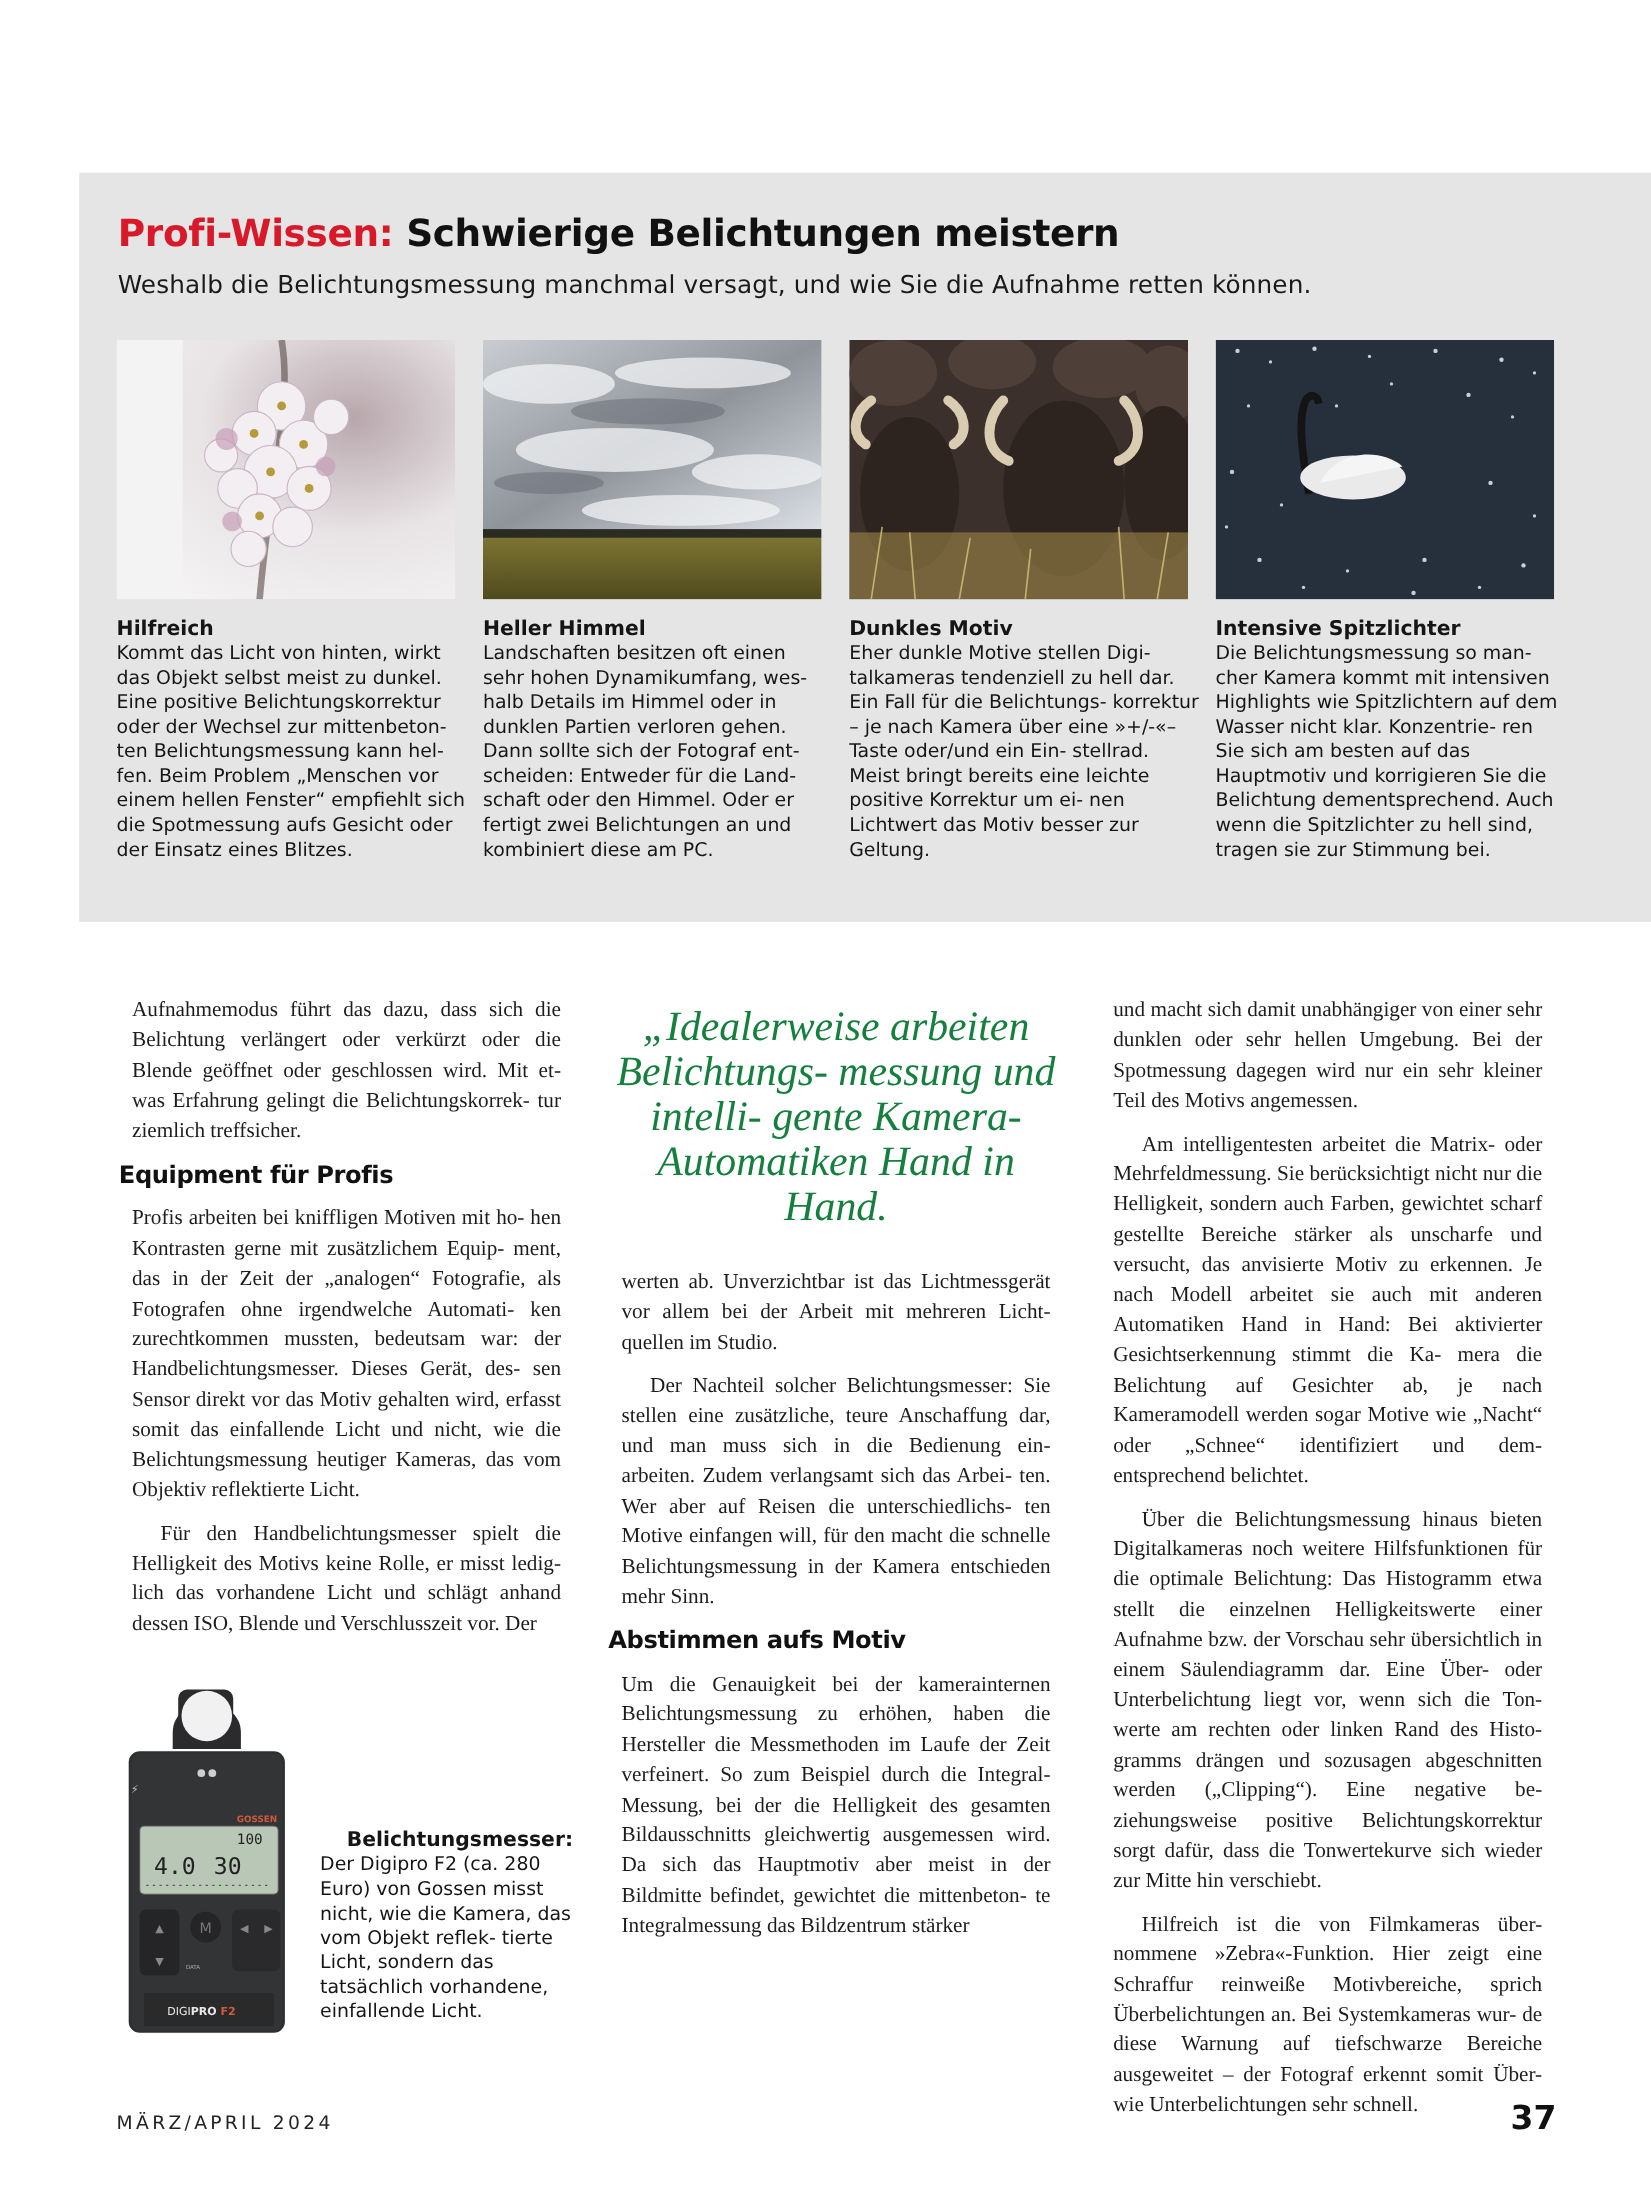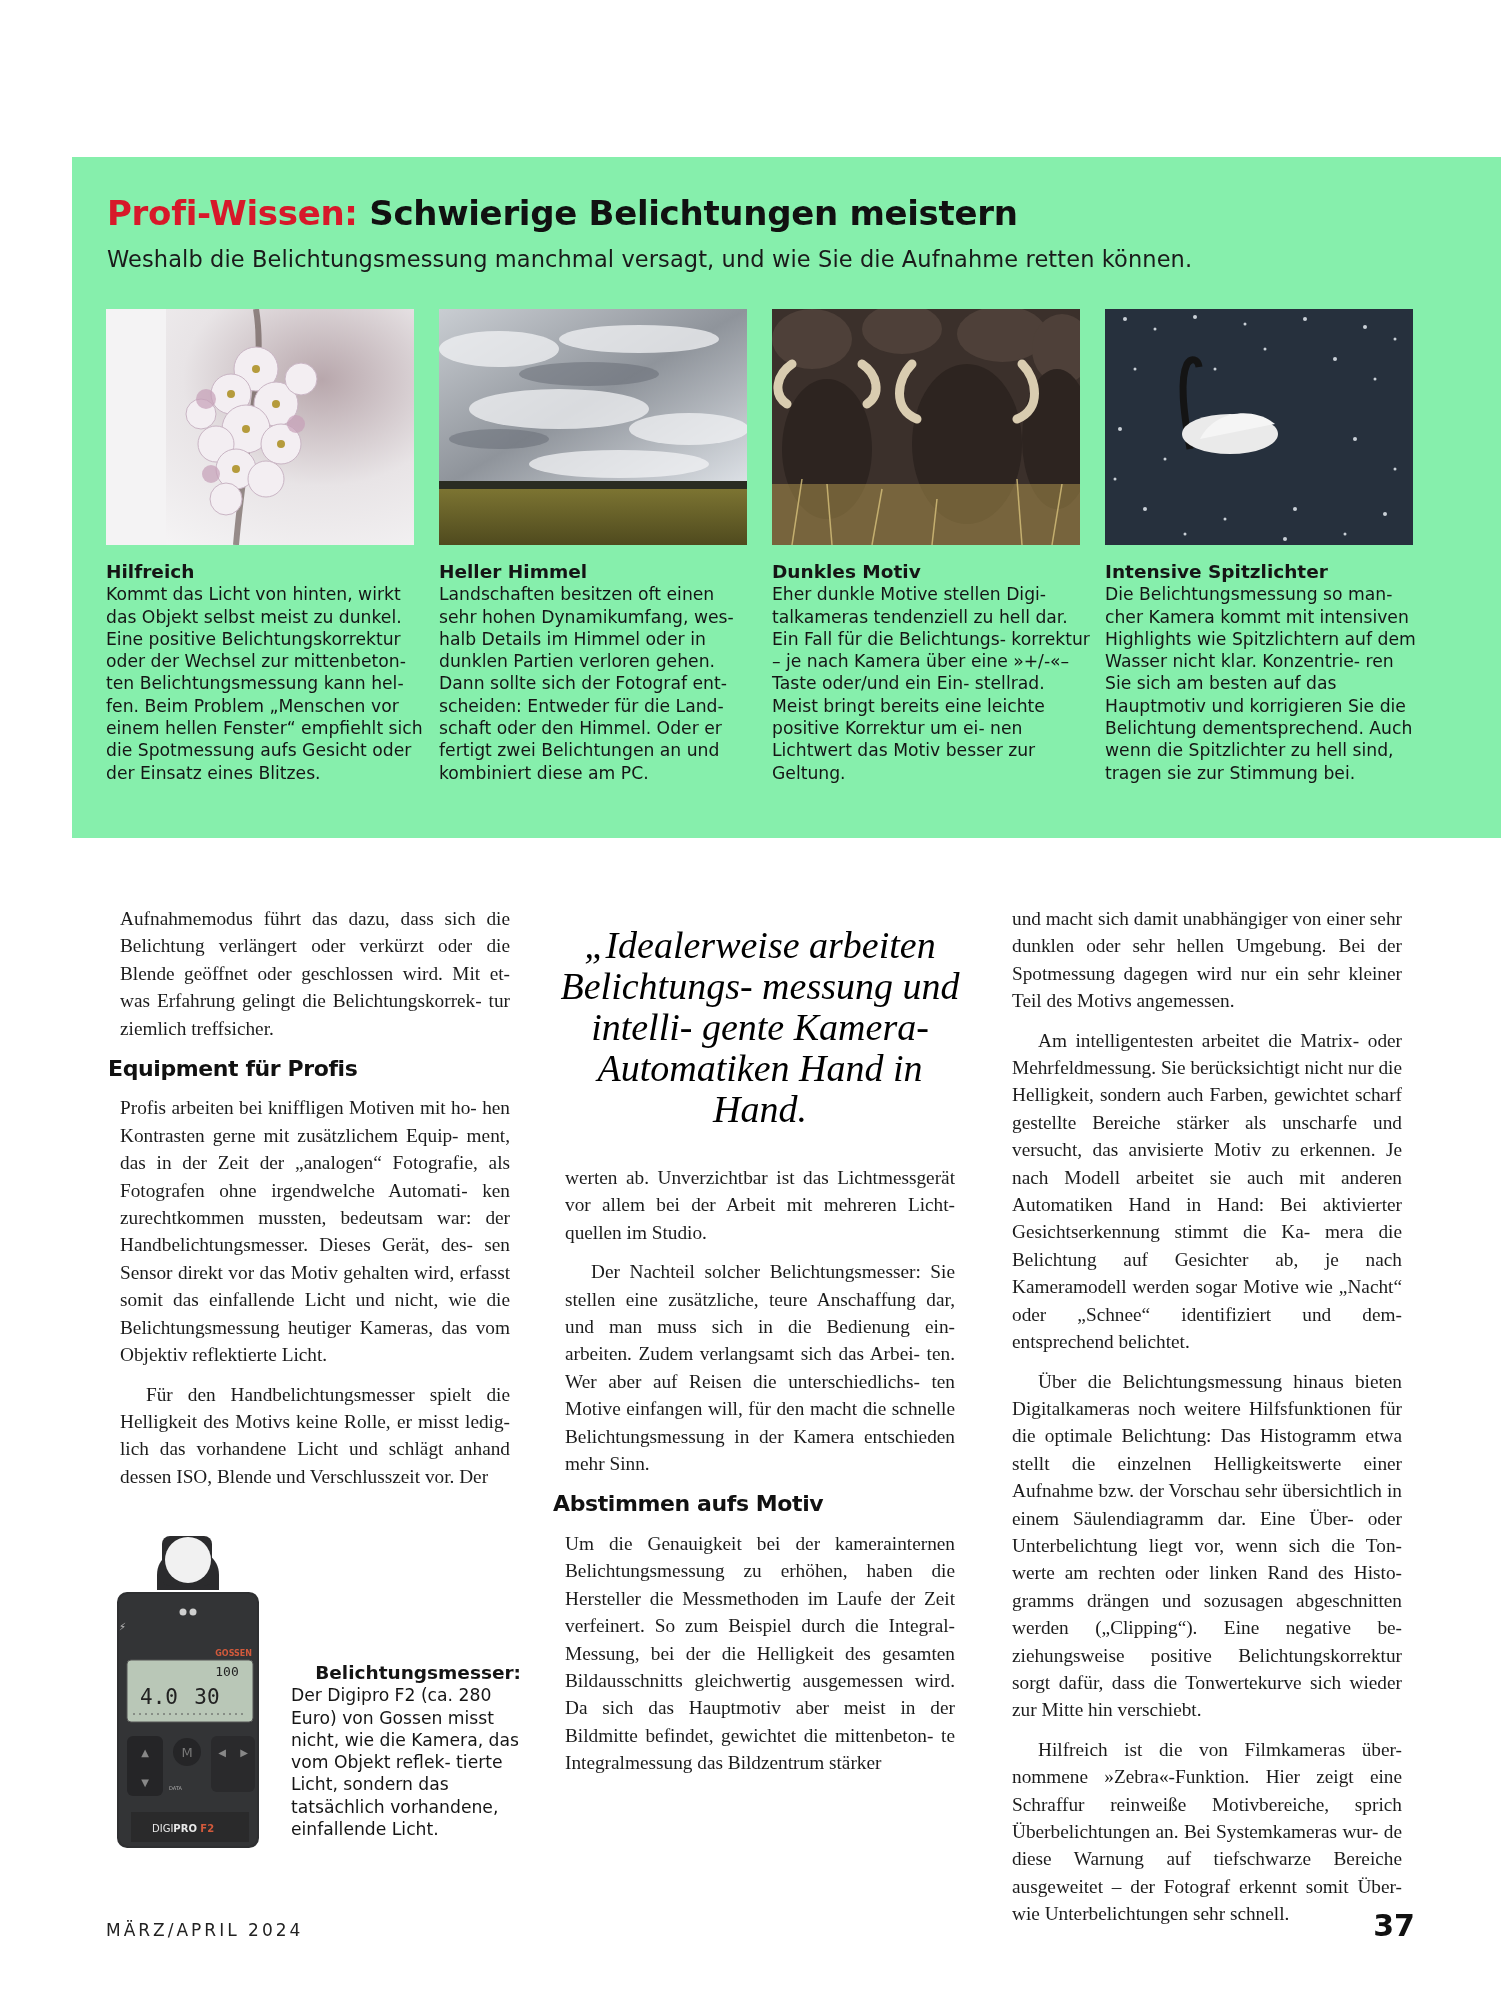--- a/index.html
+++ b/index.html
@@ -1,34 +1,34 @@
 <!DOCTYPE html>
 <html><head>
 <meta charset="utf-8">
 <style>
   html, body { margin:0; padding:0; }
   body { width:1501px; height:2000px; background:#ffffff; position:relative; overflow:hidden; color:#1a1a1a; }
   .sans { font-family: "DejaVu Sans", "Liberation Sans", sans-serif; }
   .serif { font-family: "Liberation Serif", "DejaVu Serif", serif; }
 
-  .box { position:absolute; left:72px; top:157px; width:1429px; height:681px; background:#86efac; }
+  .box { position:absolute; left:72px; top:157px; width:1429px; height:681px; background:#e5e5e5; }
   .box-title { position:absolute; left:35px; top:36px; font-size:34px; font-weight:bold; letter-spacing:-0.3px; white-space:nowrap; }
   .box-title .kicker { color:#d7192a; }
   .box-title .main { color:#111111; }
   .box-sub { position:absolute; left:35px; top:89px; font-size:22.5px; color:#1a1a1a; white-space:nowrap; letter-spacing:0.1px; }
 
   .photo { position:absolute; top:152px; width:308px; height:236px; overflow:hidden; }
   .cap { position:absolute; top:404px; width:318px; font-size:17.2px; line-height:22.3px; color:#151515; }
   .cap .h { font-weight:bold; font-size:18.5px; display:block; }
 
   .col { position:absolute; top:893px; width:414px; font-size:19.3px; line-height:27.4px; text-align:justify; hyphens:manual; color:#1c1c1c; }
   .col p { margin:12px; }
   .col p.ind { text-indent:26px; }
   .col h3 { font-family: "DejaVu Sans", "Liberation Sans", sans-serif; font-size:22px; font-weight:bold; margin:13px 0 12px 0; letter-spacing:-0.4px; color:#111; }
-  .quote { font-family: "Liberation Serif", "DejaVu Serif", serif; font-style:italic; color:#000000; font-size:38px; line-height:41px; text-align:center; margin:32px 0 34px 0; }
+  .quote { font-family: "Liberation Serif", "DejaVu Serif", serif; font-style:italic; color:#15803d; font-size:38px; line-height:41px; text-align:center; margin:20px 0 34px 0; }
 
   .meter { position:absolute; left:107px; top:1530px; width:162px; height:320px; }
   .meter-cap { position:absolute; left:291px; top:1662px; width:230px; font-size:17.2px; line-height:22.3px; color:#151515; }
   .meter-cap .h { font-weight:bold; font-size:18.5px; display:block;text-align:right; }
 
   .footer-date { position:absolute; left:106px; top:1920px; font-size:17px; letter-spacing:3px; color:#222; }
   .footer-page { position:absolute; right:86px; top:1908px; font-size:30px; font-weight:bold; color:#111; }
 </style>
 </head>
 <body>

